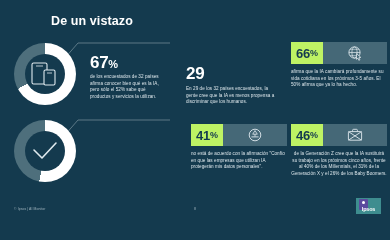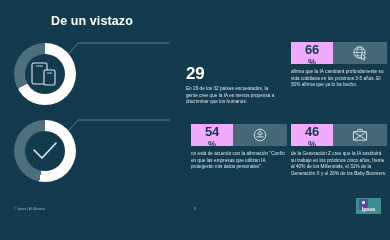--- a/index.html
+++ b/index.html
@@ -116,29 +116,28 @@
   .card-stat { width: 96px; }
 
   .card-head {
     display: flex;
     align-items: stretch;
     height: 22px;
     margin-bottom: 5px;
   }
 
   .card-pct {
-    background: #f0abfc;
+    background: #bef264;
     color: #143a4e;
     font-size: 13px;
     font-weight: bold;
     letter-spacing: -0.3px;
     display: flex;
     align-items: center;
-    padding: 0 14px;
-    flex-direction: column;
+    padding: 0 5px;
   }
   .card-pct .unit { font-size: 9px; }
 
   .card-icon {
     background: #456877;
     flex: 1;
     display: flex;
     align-items: center;
     justify-content: center;
   }
@@ -220,20 +219,24 @@
     <div class="donut-icon">
       <svg width="30" height="26" viewBox="0 0 30 26">
         <rect x="2" y="2" width="15" height="21" rx="1.6" fill="none" stroke="#dfe9ee" stroke-width="1.1"></rect>
         <line x1="6" y1="5" x2="13" y2="5" stroke="#dfe9ee" stroke-width="0.8"></line>
         <rect x="14" y="9" width="11" height="15" rx="1.4" fill="#143a4e" stroke="#dfe9ee" stroke-width="1.1"></rect>
         <line x1="17" y1="12" x2="22" y2="12" stroke="#dfe9ee" stroke-width="0.8"></line>
       </svg>
     </div>
   </div>
 
+  <div class="donut-text">
+    <div class="big-pct"><span>67</span><span class="unit">%</span></div>
+    <div class="stat-body">de los encuestados de 32 países afirma conocer bien qué es la IA, pero sólo el 52% sabe qué productos y servicios la utilizan.</div>
+  </div>
 </div>
 
 <div class="stat num-stat" style="left:186px; top:50px; width:92px;margin-top:15px;">
   <div class="big-num">29</div>
   <div class="stat-body">En 29 de los 32 países encuestados, la gente cree que la IA es menos propensa a discriminar que los humanos.</div>
 </div>
 
 <div class="stat card-stat" style="left:291px; top:42px;">
   <div class="card-head">
     <div class="card-pct">
@@ -268,36 +271,36 @@
         <path d="M4 11 L12 19 L26 4" fill="none" stroke="#dfe9ee" stroke-width="1.6" stroke-linecap="round" stroke-linejoin="round"></path>
       </svg>
     </div>
   </div>
 
 </div>
 
 <div class="stat card-stat" style="left:191px; top:124px;">
   <div class="card-head">
     <div class="card-pct">
-        <span>54</span>
+        <span>41</span>
         <span class="unit">%</span>
       </div>
     <div class="card-icon">
       <svg width="16" height="16" viewBox="0 0 16 16">
         <circle cx="8" cy="8" r="5.8" fill="none" stroke="#dfe9ee" stroke-width="0.9"></circle>
         <path d="M8 3.6 L10.3 7.2 L5.7 7.2 Z" fill="none" stroke="#dfe9ee" stroke-width="0.8" stroke-linejoin="round"></path>
         <line x1="8" y1="7.2" x2="8" y2="9.6" stroke="#dfe9ee" stroke-width="0.8"></line>
         <line x1="4.4" y1="9.9" x2="11.6" y2="9.9" stroke="#dfe9ee" stroke-width="0.9"></line>
       </svg>
     </div>
   </div>
   <div class="stat-body">no está de acuerdo con la afirmación "Confío en que las empresas que utilizan IA protegerán mis datos personales".</div>
 </div>
 
-<div class="stat card-stat" style="left:291px; top:124px;">
+<div class="stat card-stat" style="left:291px; top:124px;text-align:center;">
   <div class="card-head">
     <div class="card-pct">
         <span>46</span>
         <span class="unit">%</span>
       </div>
     <div class="card-icon">
       <svg width="18" height="16" viewBox="0 0 18 16">
         <rect x="2.4" y="4.6" width="13.2" height="8.6" rx="1" fill="none" stroke="#dfe9ee" stroke-width="0.9"></rect>
         <path d="M6.6 4.6 V3.3 a1 1 0 0 1 1-1 h2.8 a1 1 0 0 1 1 1 V4.6" fill="none" stroke="#dfe9ee" stroke-width="0.9"></path>
         <line x1="2.4" y1="4.6" x2="15.6" y2="13.2" stroke="#dfe9ee" stroke-width="0.9"></line>

